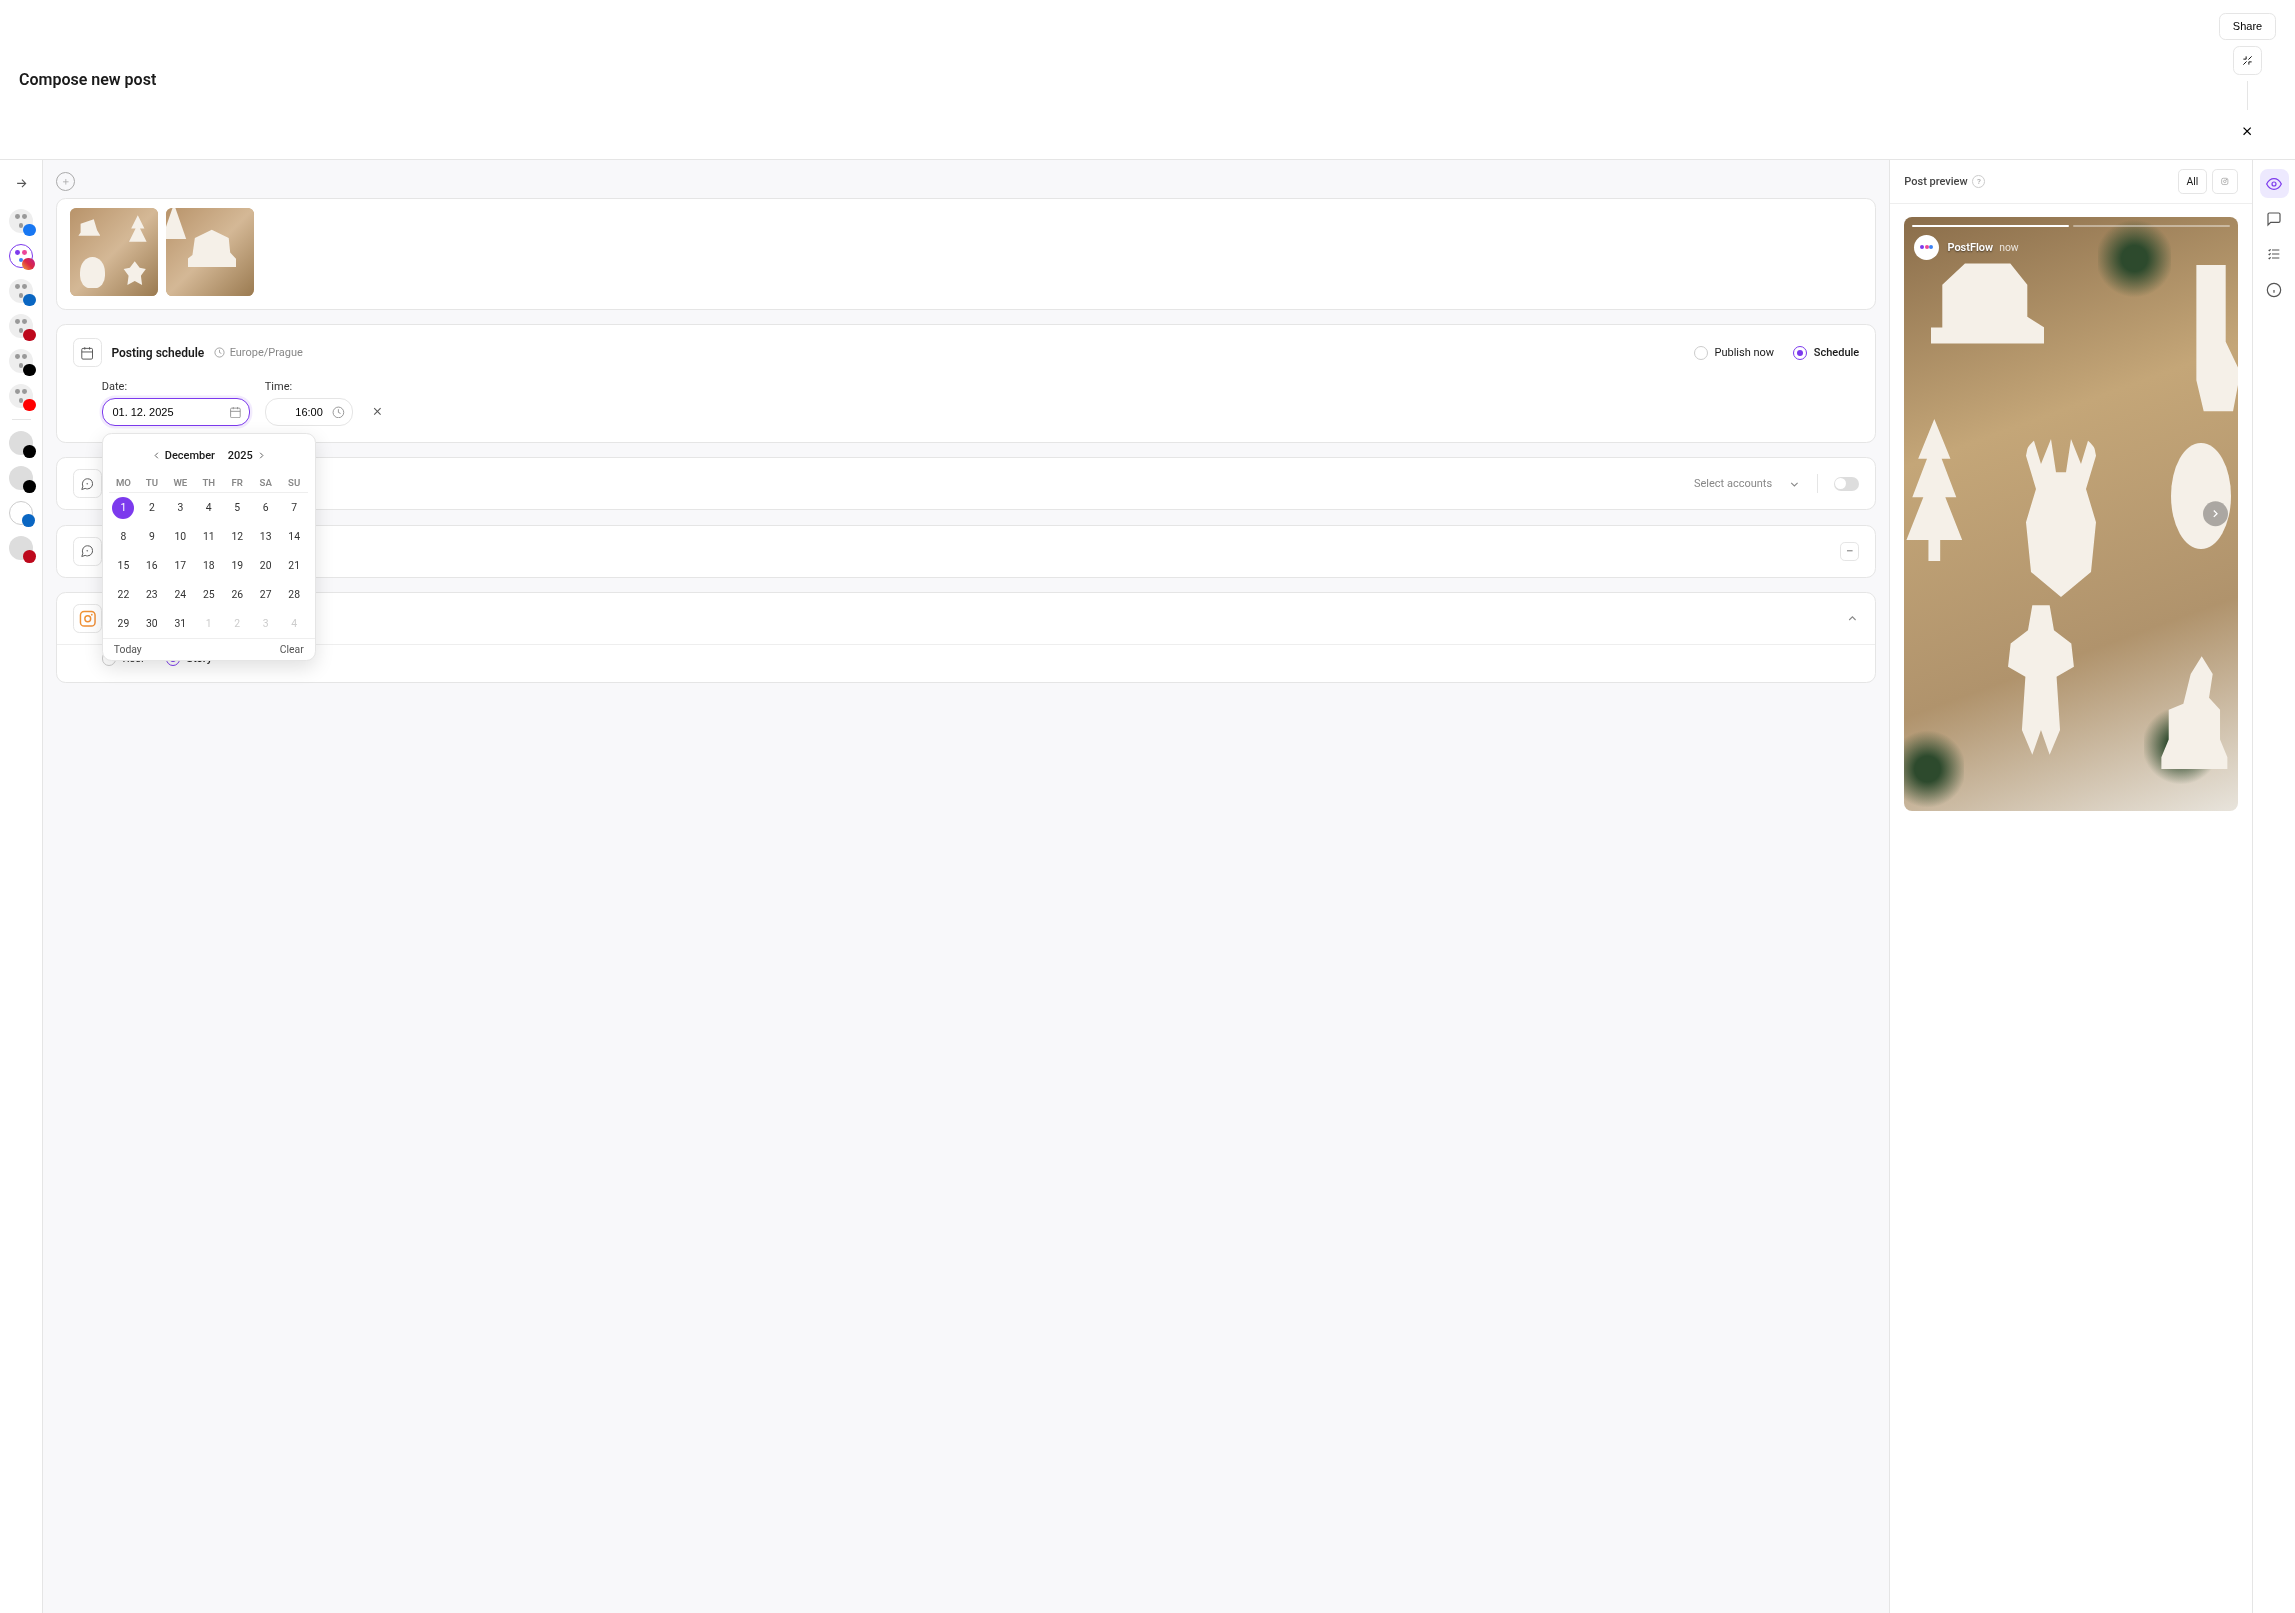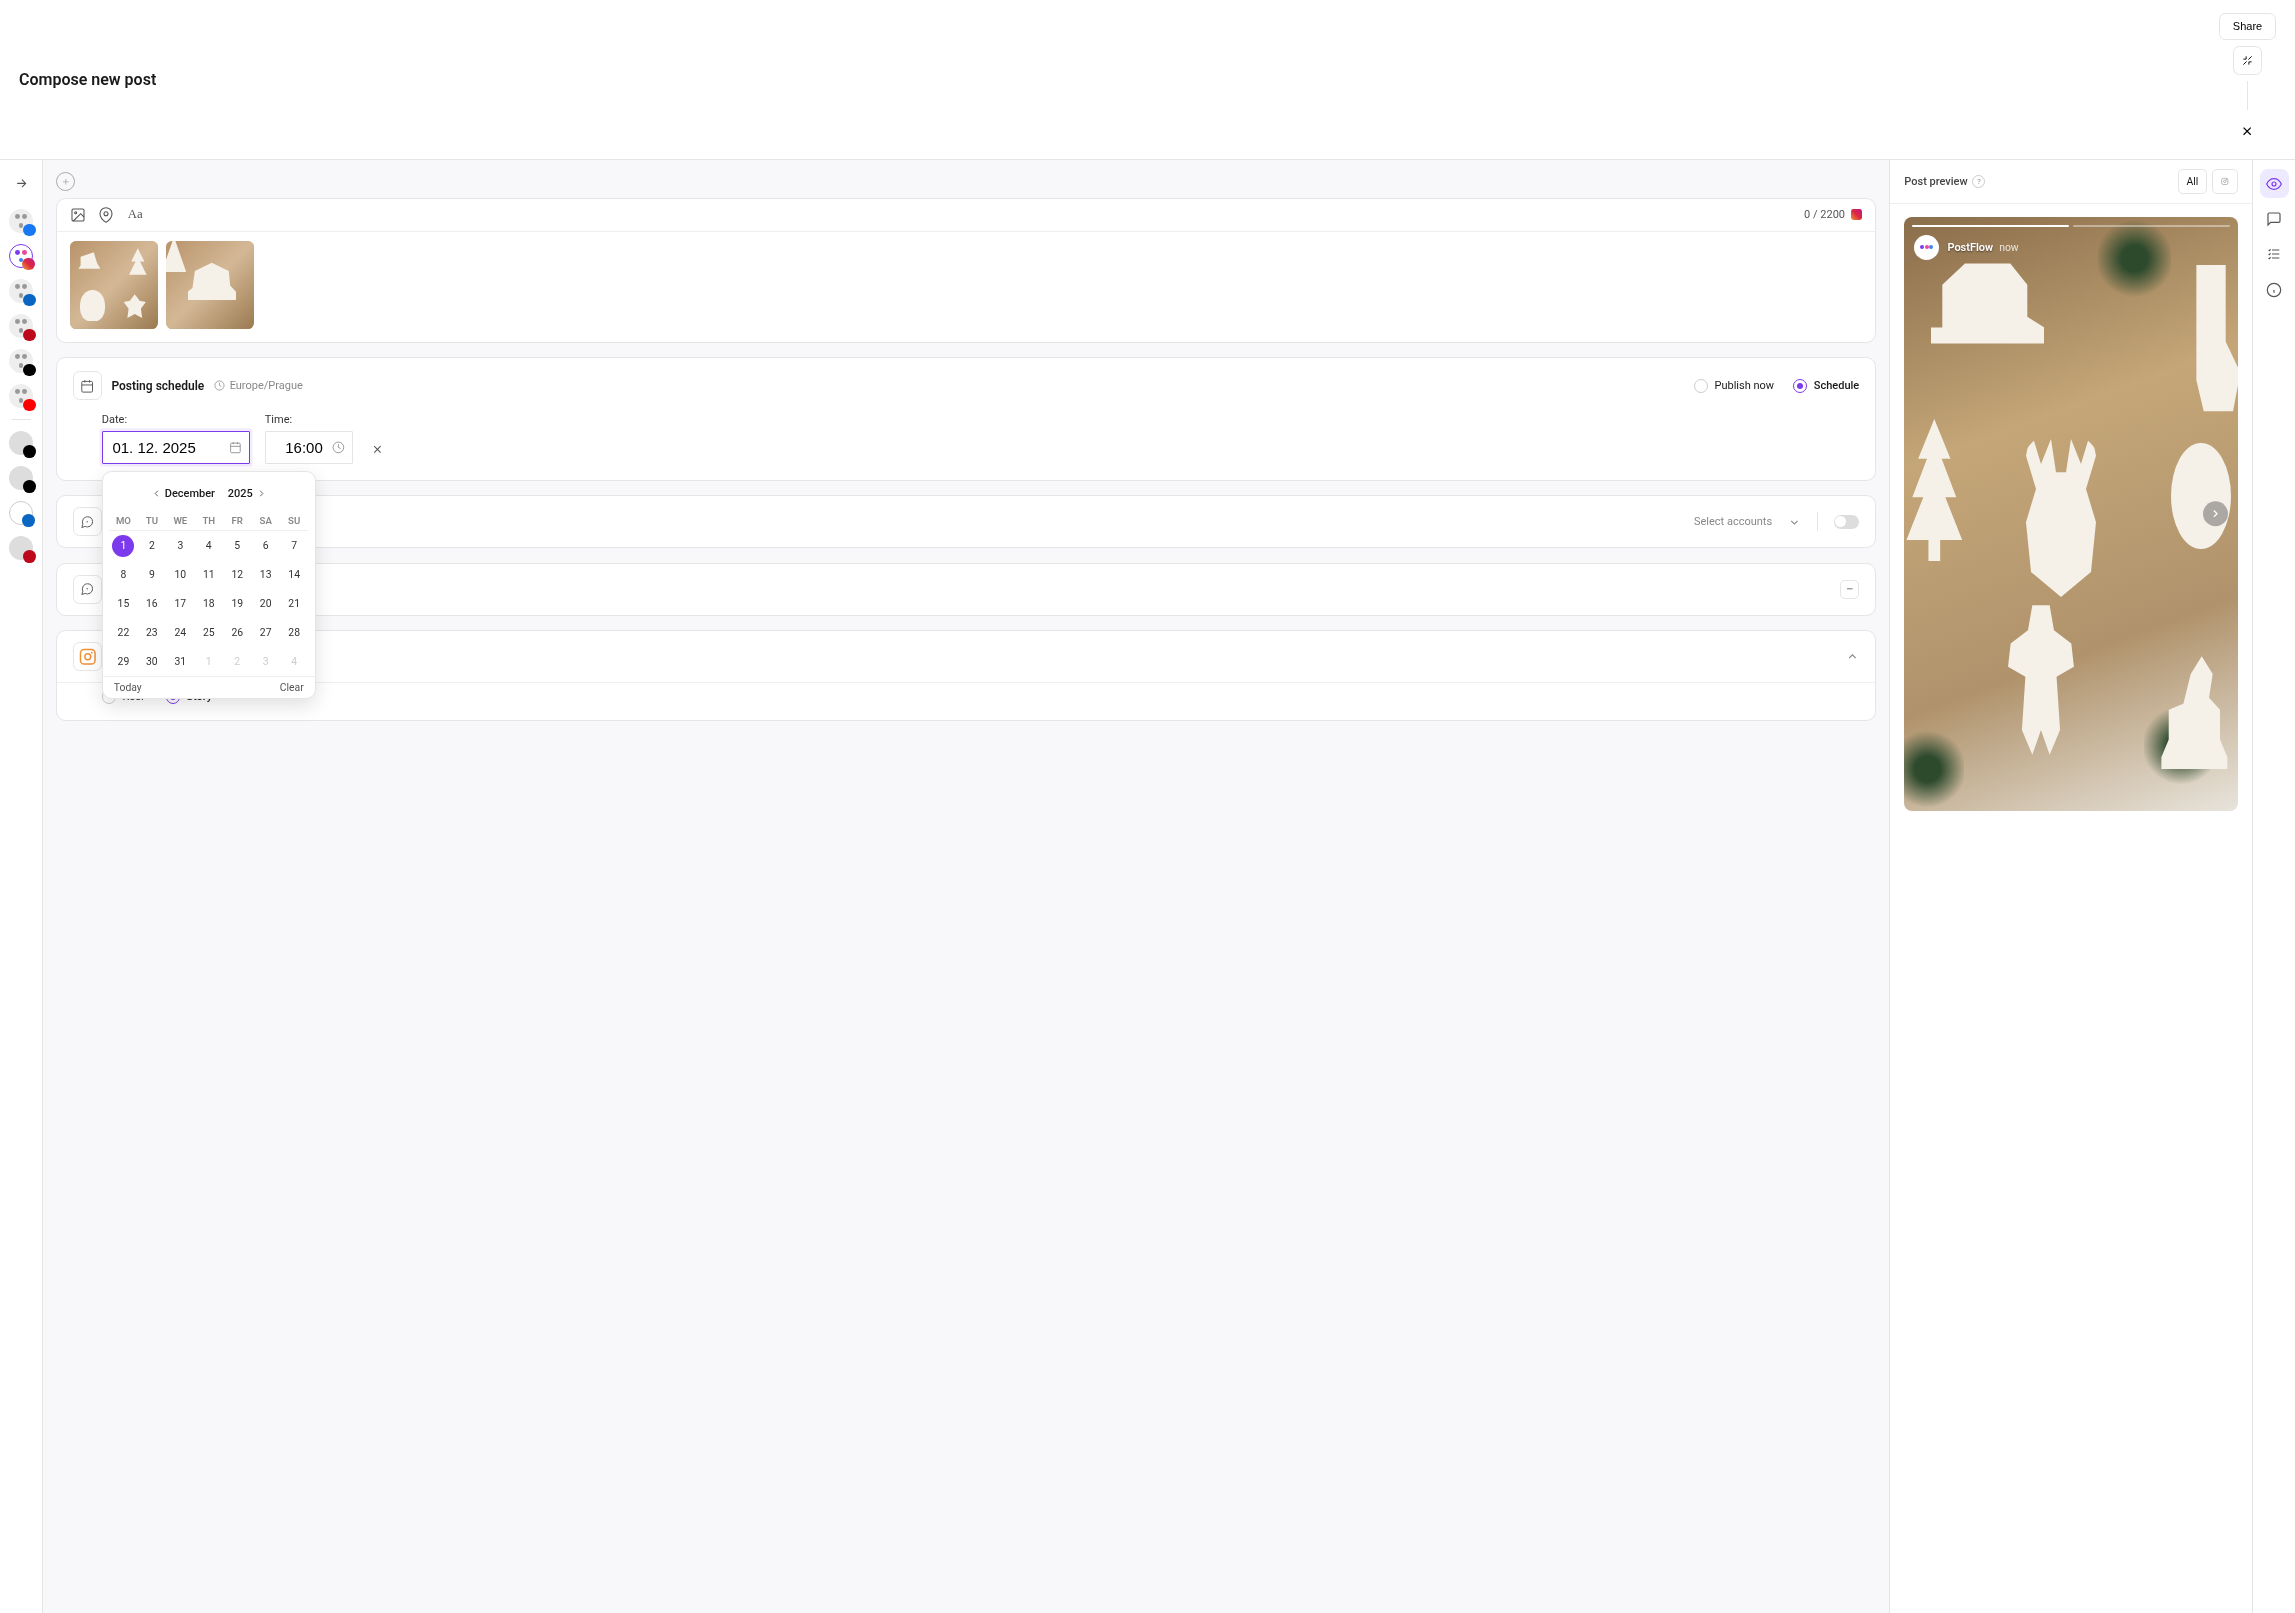--- a/index.html
+++ b/index.html
@@ -61,21 +61,21 @@
 .sh-right { display:flex; align-items:center; gap:19px; }
 .radio-opt { display:flex; align-items:center; gap:6.4px; cursor:pointer; }
 .radio { width:14.3px; height:14.3px; border:1.6px solid #ccc; border-radius:50%; display:inline-flex; align-items:center; justify-content:center; }
 .radio.checked { border-color:#7c3aed; }
 .radio.checked::after { content:''; width:6.4px; height:6.4px; background:#7c3aed; border-radius:50%; }
 
 .schedule-body { padding: 0 16px 16px 45px; display:flex; gap:15px; align-items:flex-end; position:relative; }
 .field-group { display:flex; flex-direction:column; gap:4.8px; }
 .field-label { font-size:11px; color:#333; }
 .input-wrap { position:relative; display:flex; align-items:center; }
-.text-input { border:0.8px solid #e5e5e5; border-radius:1px; padding: 7.2px 29px 7.2px 9.6px; font-size:15px; width:148px; }
+.text-input { border:0.8px solid #e5e5e5; border-radius:13px; padding: 7.2px 29px 7.2px 9.6px; font-size:11px; width:148px; }
 .text-input.focused { border:1.2px solid #7c3aed; box-shadow: 0 0 0 2.4px rgba(124,58,237,0.1); }
 .input-icon { position:absolute; right:8px; color:#888; pointer-events:none; }
 .time-input { width:88px; text-align:right; padding-right:29px; }
 .clear-x { cursor:pointer; color:#555; margin-left:3.2px; }
 
 
 .datepicker { position:absolute; top: 100%; left: 45px; margin-top:-9.6px; width: 214px; background:#fff; border:0.8px solid #e5e5e5; border-radius:9.6px; box-shadow: 0 6.4px 19px rgba(0,0,0,0.12); z-index:100; padding: 8px 0 0; }
 .dp-header { display:flex; align-items:center; justify-content:center; padding: 4.8px 9.6px 8px; }
 .dp-nav { cursor:pointer; color:#555; padding:3.2px; }
 .dp-title { display:flex; gap:12.8px; font-size:11px; font-weight:500; }
@@ -255,42 +255,20 @@
     </div>
 
     <div class="main-col">
       <div class="add-btn">
         <svg width="9.6" height="9.6" viewBox="0 0 24 24" fill="none" stroke="currentColor" stroke-width="2">
             <path d="M12 5v14M5 12h14"></path>
           </svg>
       </div>
 
       <div class="card">
-        <div class="compose-toolbar">
-          <div class="tb-left">
-            <div class="tb-icon">
-              <svg width="16" height="16" viewBox="0 0 24 24" fill="none" stroke="currentColor" stroke-width="1.6">
-                  <rect x="3" y="3" width="18" height="18" rx="2"></rect>
-                  <circle cx="8.5" cy="8.5" r="1.5"></circle>
-                  <path d="M21 15l-5-5L5 21"></path>
-                </svg>
-            </div>
-            <div class="tb-icon">
-              <svg width="16" height="16" viewBox="0 0 24 24" fill="none" stroke="currentColor" stroke-width="1.6">
-                  <path d="M21 10c0 7-9 13-9 13s-9-6-9-13a9 9 0 0118 0z"></path>
-                  <circle cx="12" cy="10" r="3"></circle>
-                </svg>
-            </div>
-            <div class="tb-icon" style="font-family:serif;font-size:12.8px;">Aa</div>
-          </div>
-          <div class="tb-right">
-            <span>0 / 2200</span>
-            <span class="ig-dot"></span>
-          </div>
-        </div>
         <div class="thumbs">
           <div class="thumb">
             <div class="thumb-inner"></div>
             <div class="thumb-shapes">
               <div style="position:absolute;top:10%;left:10%;width:25%;height:25%;background:#f5f0e8;clip-path:polygon(10% 70%,10% 30%,70% 10%,85% 60%,100% 85%,0% 85%)"></div>
               <div style="position:absolute;top:8%;right:10%;width:25%;height:30%;background:#f5f0e8;clip-path:polygon(50% 0%,80% 50%,60% 50%,90% 100%,10% 100%,40% 50%,20% 50%)"></div>
               <div style="position:absolute;bottom:10%;left:12%;width:28%;height:35%;background:#f5f0e8;border-radius:50% 50% 40% 40%"></div>
               <div style="position:absolute;bottom:10%;right:12%;width:28%;height:30%;background:#f5f0e8;clip-path:polygon(50% 0%,70% 25%,95% 30%,75% 55%,80% 90%,50% 75%,20% 90%,25% 55%,5% 30%,30% 25%)"></div>
             </div>
           </div>

